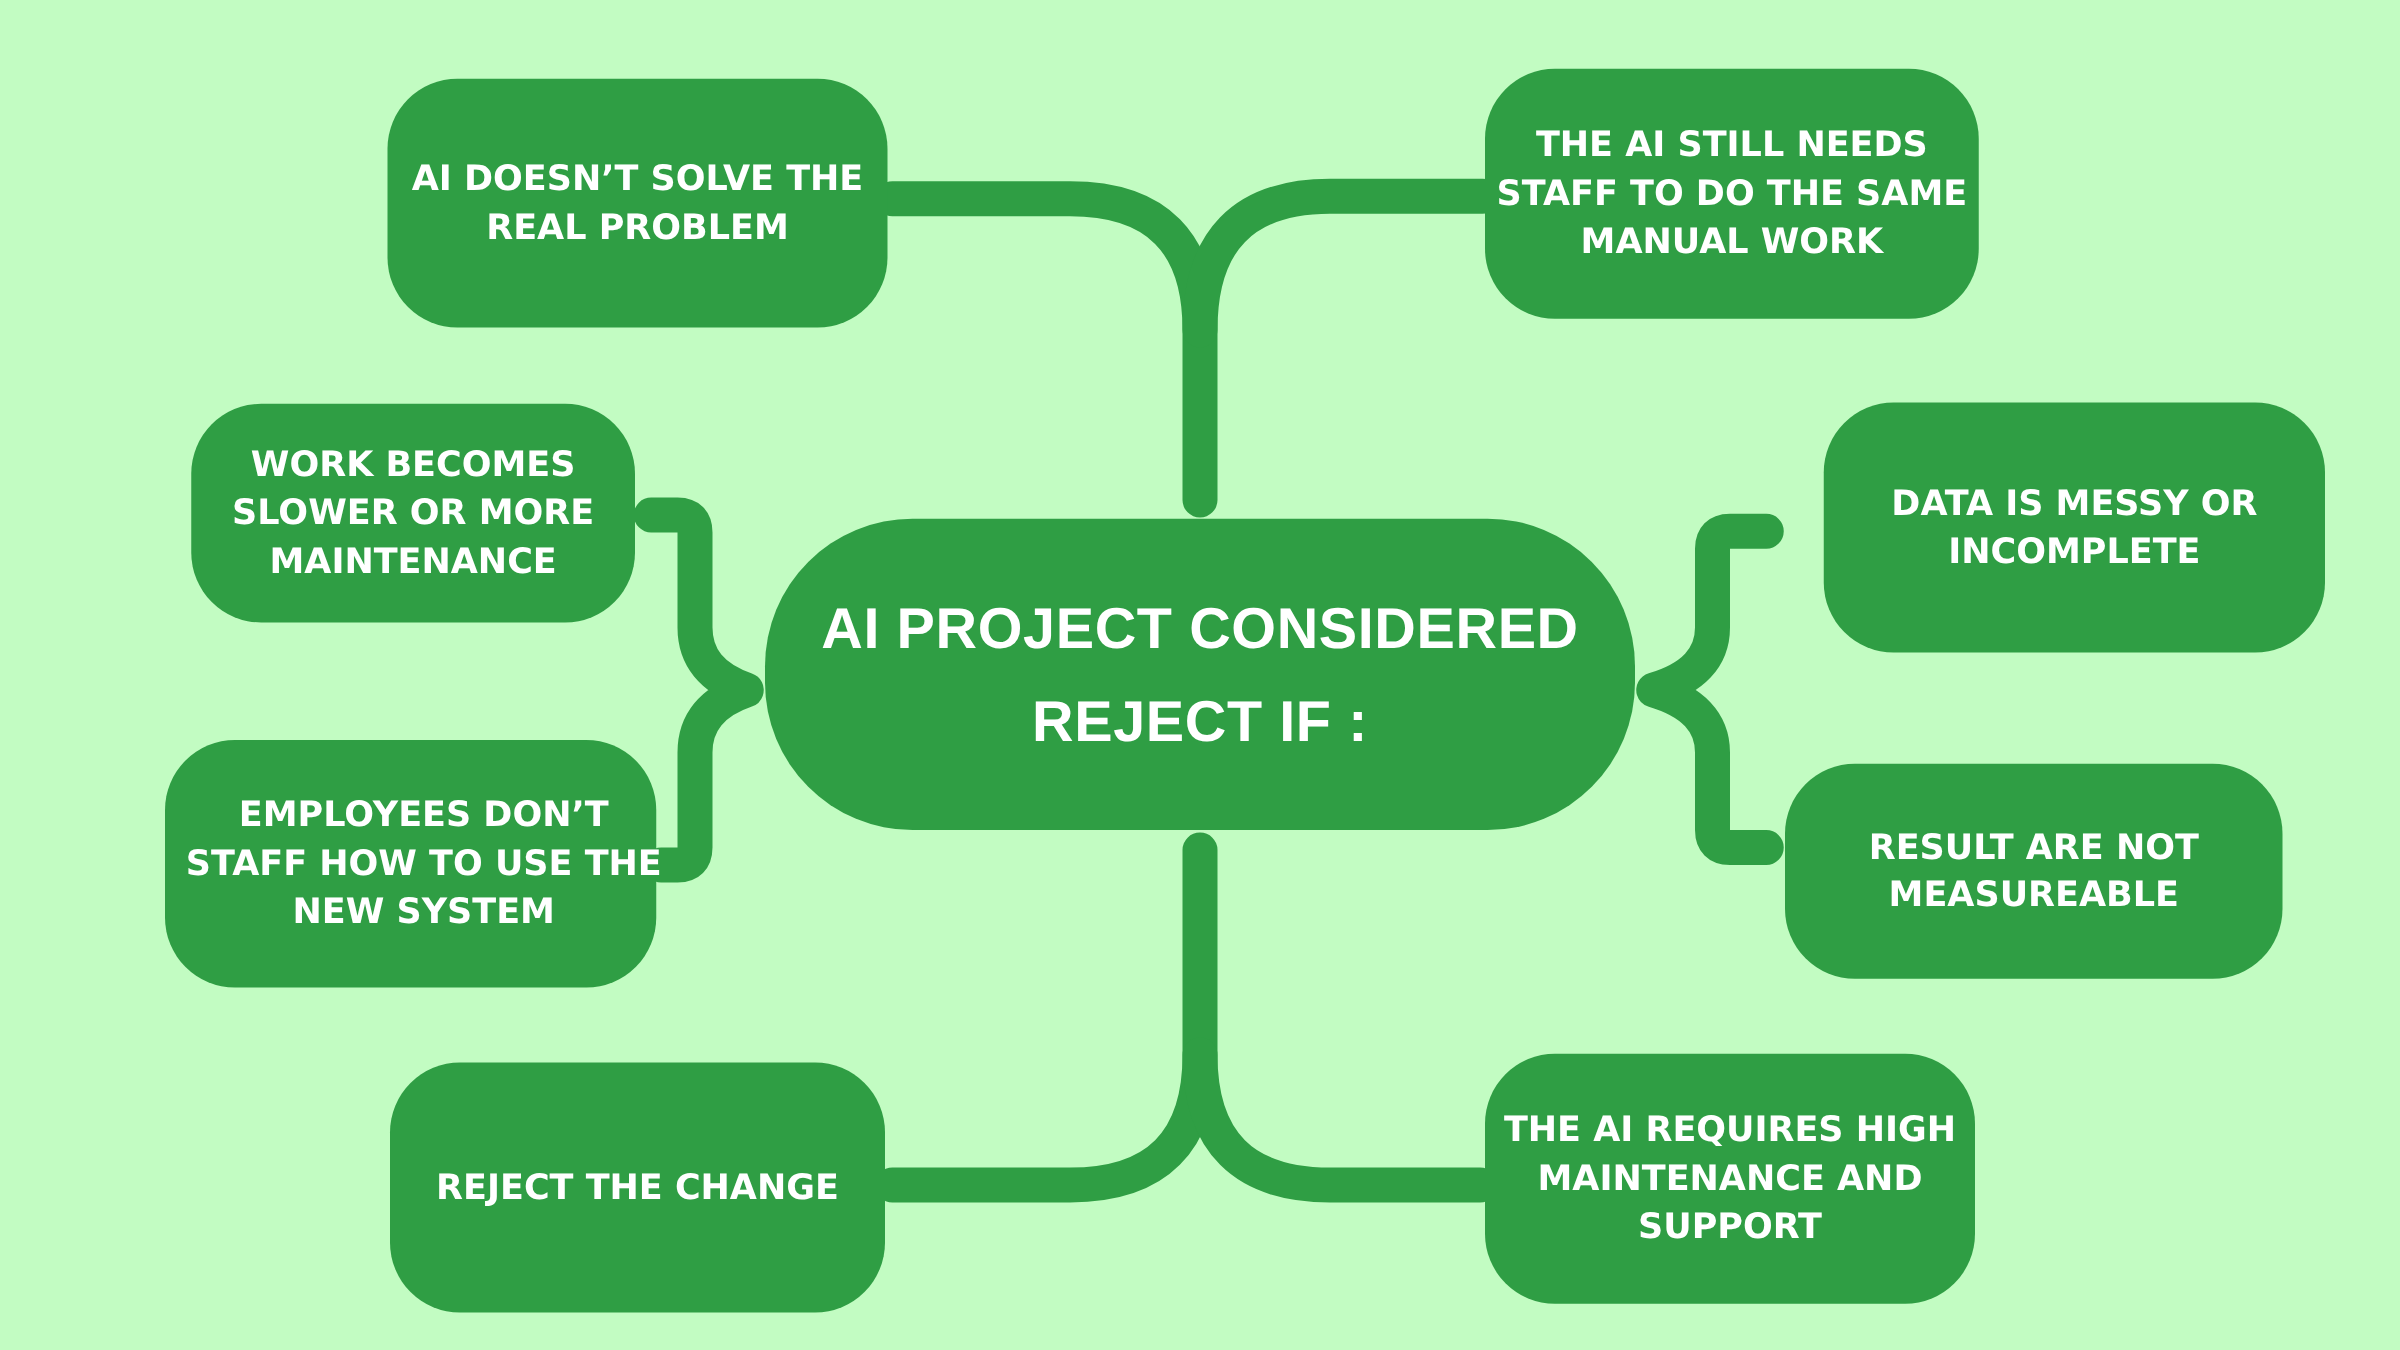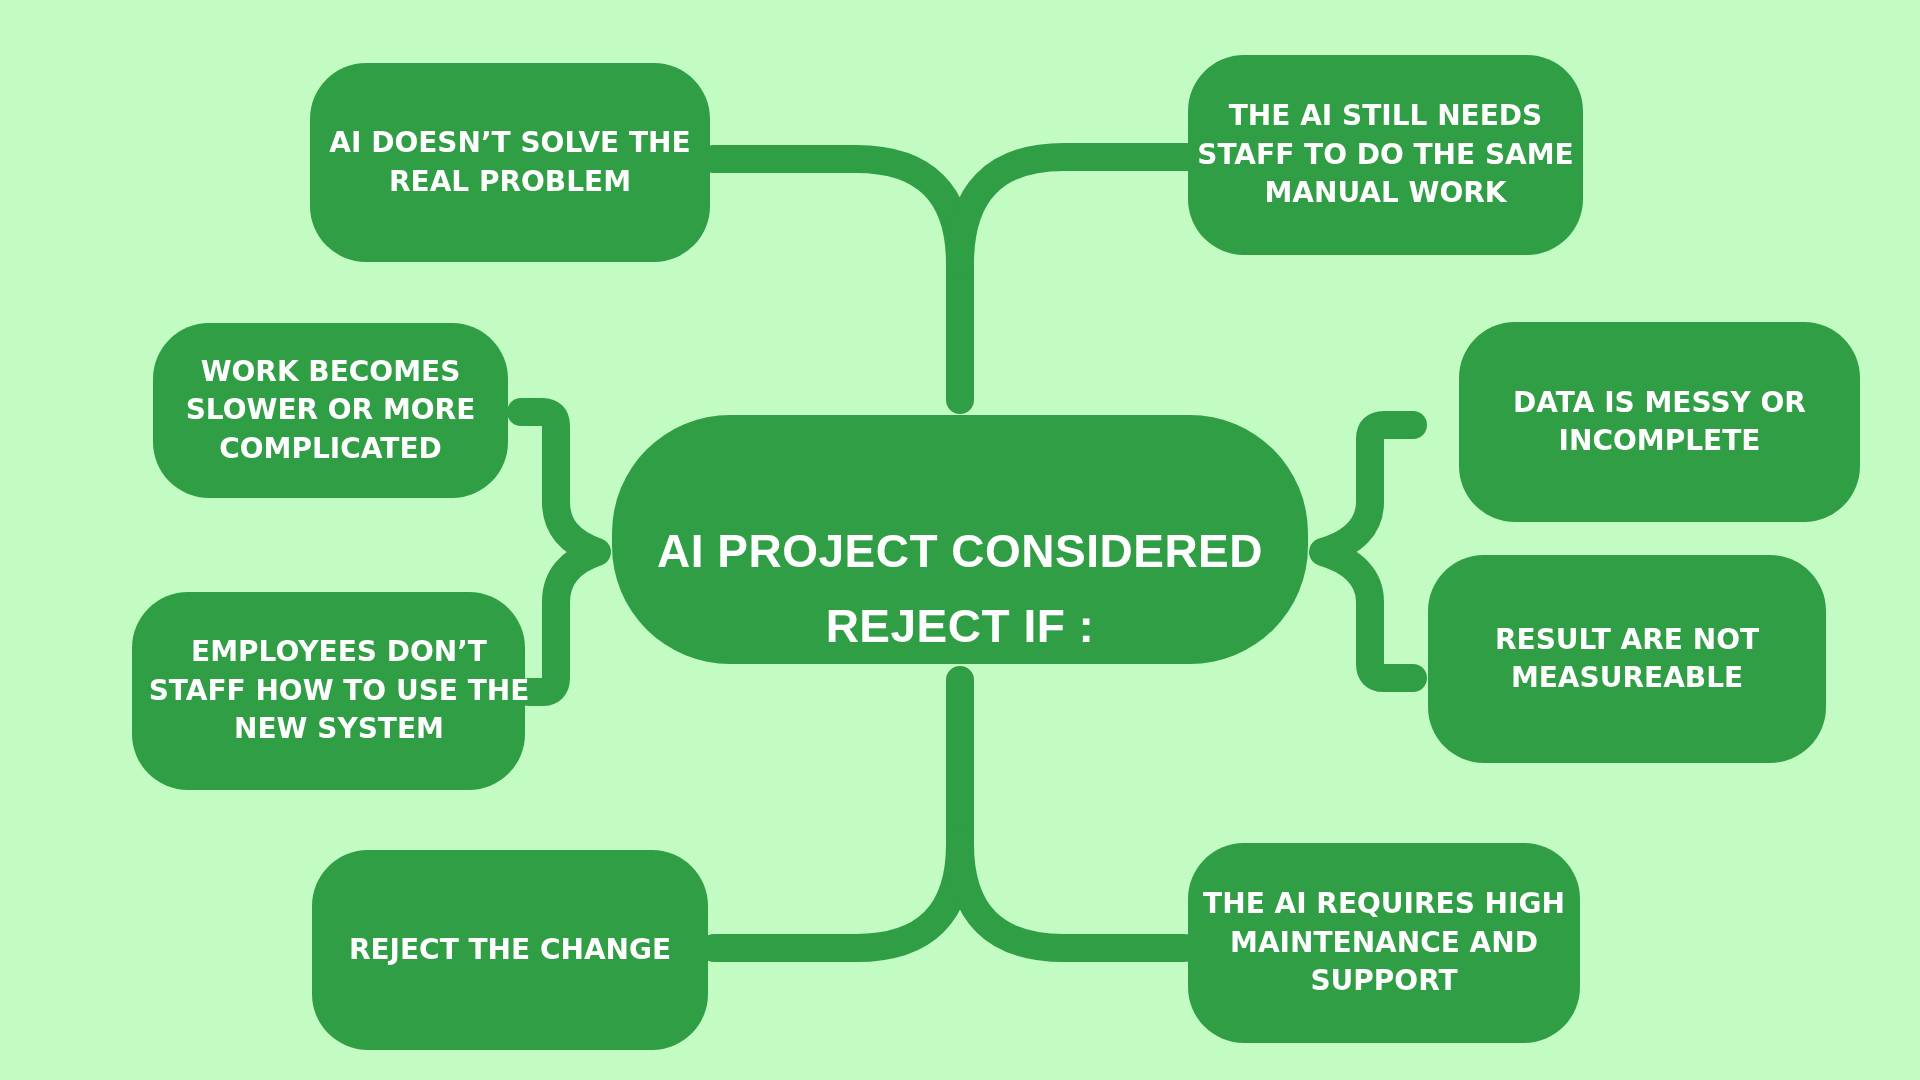--- a/index.html
+++ b/index.html
@@ -17,28 +17,28 @@
     position:absolute;z-index:1;
     background:var(--green);color:var(--text);
     display:flex;flex-direction:column;justify-content:center;align-items:center;
     text-align:center;border-radius:56px;
     font-weight:bold;font-size:28px;line-height:38.5px;
   }
   .node .line{white-space:nowrap;}
   .node-center{
     left:612px;top:415px;width:696px;height:249px;border-radius:118px;
     font-family:"Liberation Sans",sans-serif;font-size:46px;line-height:75px;
-    letter-spacing:.5px;justify-content:flex-end;
+    letter-spacing:.5px;
   }
   .node-top-left{left:310px;top:63px;width:400px;height:199px;}
   .node-top-right{left:1188px;top:55px;width:395px;height:200px;}
   .node-mid-left-upper{left:153px;top:323px;width:355px;height:175px;}
   .node-mid-left-lower{left:132px;top:592px;width:393px;height:198px;padding-left:21px;}
   .node-right-upper{left:1427px;top:322px;width:401px;height:200px;margin-left:32px;}
-  .node-right-lower{left:1428px;top:555px;width:398px;height:208px;}
+  .node-right-lower{left:1428px;top:611px;width:398px;height:172px;}
   .node-bottom-left{left:312px;top:850px;width:396px;height:200px;}
   .node-bottom-right{left:1188px;top:843px;width:392px;height:200px;}
 </style>
 </head>
 <body>
 
 <div class="stage">
 
   <svg class="connectors" width="1920" height="1080" viewBox="0 0 1920 1080">
 
@@ -65,21 +65,21 @@
 
   <div class="node node-top-right">
     <div class="line">THE AI STILL NEEDS</div>
     <div class="line">STAFF TO DO THE SAME</div>
     <div class="line">MANUAL WORK</div>
   </div>
 
   <div class="node node-mid-left-upper">
     <div class="line">WORK BECOMES</div>
     <div class="line">SLOWER OR MORE</div>
-    <div class="line">COMPLICATED</div>
+    <div class="line">MAINTENANCE</div>
   </div>
 
   <div class="node node-mid-left-lower">
     <div class="line">EMPLOYEES DON’T</div>
     <div class="line">STAFF HOW TO USE THE</div>
     <div class="line">NEW SYSTEM</div>
   </div>
 
   <div class="node node-right-upper">
     <div class="line">DATA IS MESSY OR</div>

